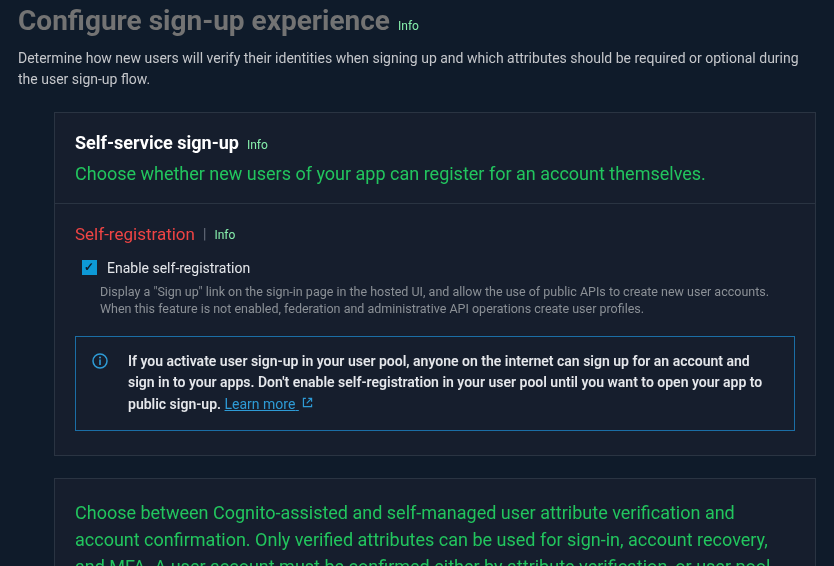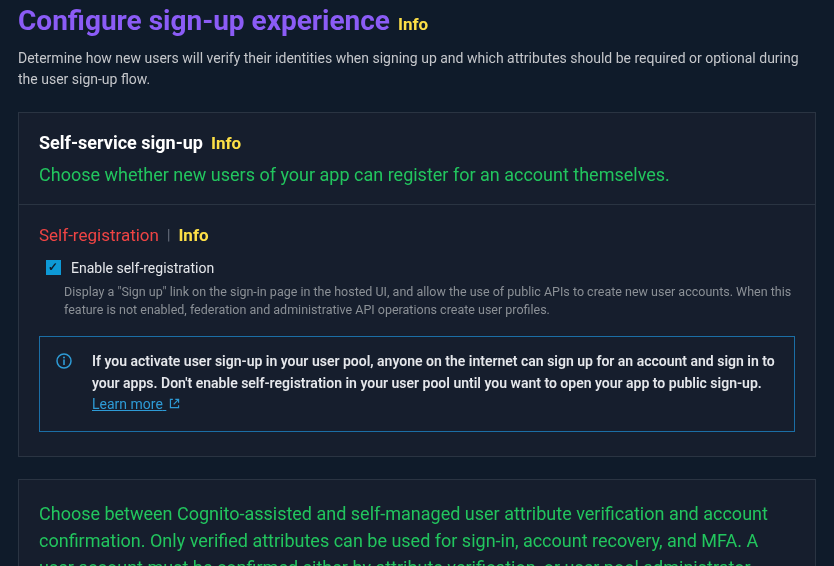--- a/index.html
+++ b/index.html
@@ -9,44 +9,45 @@
     }
     body {
       background: #0f1b2a;
       color: #d1d5db;
       font-family: -apple-system, BlinkMacSystemFont, "Segoe UI", Roboto, Helvetica, Arial, sans-serif;
       font-size: 14px;
       line-height: 1.5;
       padding: 0 18px;
     }
     .page-title {
-      color: #8b5cf6;
+      color: #737373;
       font-size: 28px;
       font-weight: 700;
       display: inline;
     }
     .info-link {
-      color: #fde047;
-      font-size: 17px;
-      font-weight: 700;
+      color: #86efac;
+      font-size: 12px;
+      font-weight: 400;
       text-decoration: none;
       margin-left: 6px;
       vertical-align: middle;
     }
     .page-desc {
       color: #c5c7cb;
       margin-top: 6px;
       margin-bottom: 22px;
       max-width: 790px;
     }
     .panel {
       background: #161e2d;
       border: 1px solid #2a3442;
       border-radius: 0;
       margin-bottom: 22px;
+      margin-left: 36px;
     }
     .panel-header {
       padding: 16px 20px;
       border-bottom: 1px solid #2a3442;
     }
     .panel-title {
       color: #ffffff;
       font-size: 18px;
       font-weight: 700;
       display: inline;

